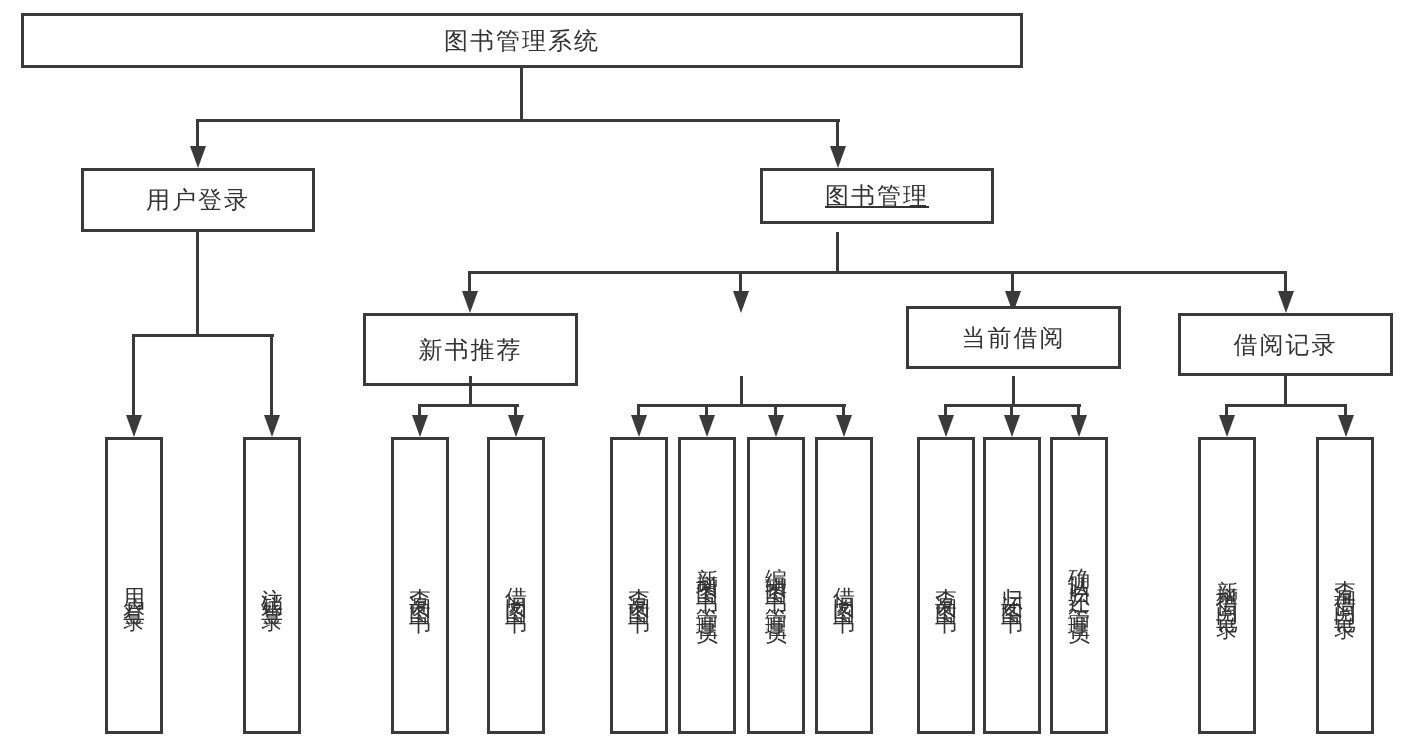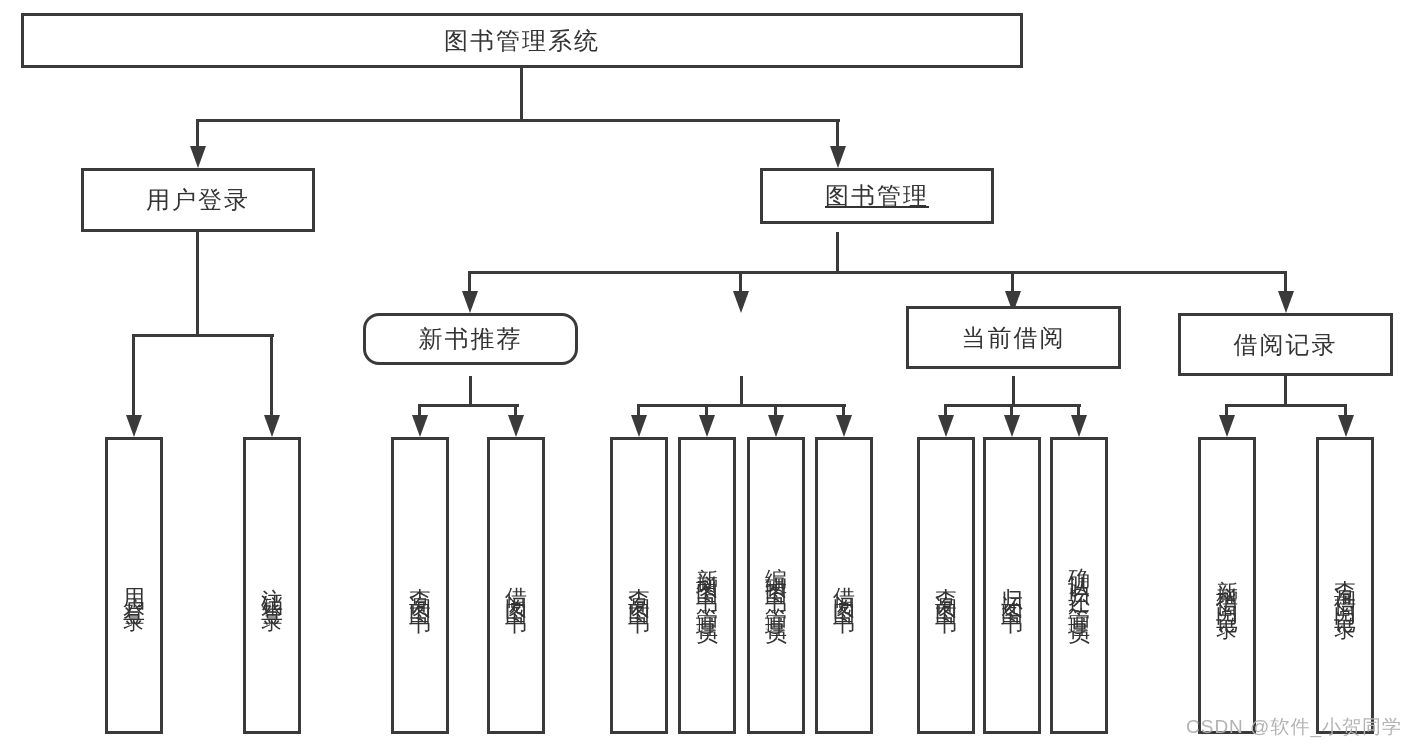--- a/index.html
+++ b/index.html
@@ -72,21 +72,21 @@
   <div class="h" style="left:469px; top:271px; width:818px;"></div>
   <div class="v" style="left:468px; top:271px; height:22px;"></div>
   <div class="tri" style="left:462px; top:291px;"></div>
   <div class="v" style="left:739px; top:271px; height:22px;"></div>
   <div class="tri" style="left:733px; top:291px;"></div>
   <div class="v" style="left:1011px; top:271px; height:22px;"></div>
   <div class="tri" style="left:1005px; top:291px;"></div>
   <div class="v" style="left:1284px; top:271px; height:22px;"></div>
   <div class="tri" style="left:1278px; top:291px;"></div>
 
-  <div class="box" style="left:363px; top:313px; width:215px; height:52px;border-radius:16px;">
+  <div class="box" style="left:363px; top:313px; width:215px; height:73px;">
     <span class="lbl">新书推荐</span>
   </div>
   <div class="box" style="left:906px; top:306px; width:215px; height:63px;">
     <span class="lbl">当前借阅</span>
   </div>
   <div class="box" style="left:1178px; top:313px; width:215px; height:63px;">
     <span class="lbl">借阅记录</span>
   </div>
 
   <div class="v" style="left:469px; top:376px; height:30px;"></div>
@@ -153,15 +153,14 @@
   <div class="v" style="left:1344px; top:404px; height:14px;"></div>
   <div class="tri" style="left:1338px; top:415px;"></div>
 
   <div class="box vbox" style="left:1198px; top:437px; width:58px; height:297px;">
     <span class="lbl">新增借阅记录</span>
   </div>
   <div class="box vbox" style="left:1316px; top:437px; width:58px; height:297px;">
     <span class="lbl">查询借阅记录</span>
   </div>
 
-  <div class="watermark">CSDN @软件_小贺同学</div>
 
 </div>
 
 </body></html>

